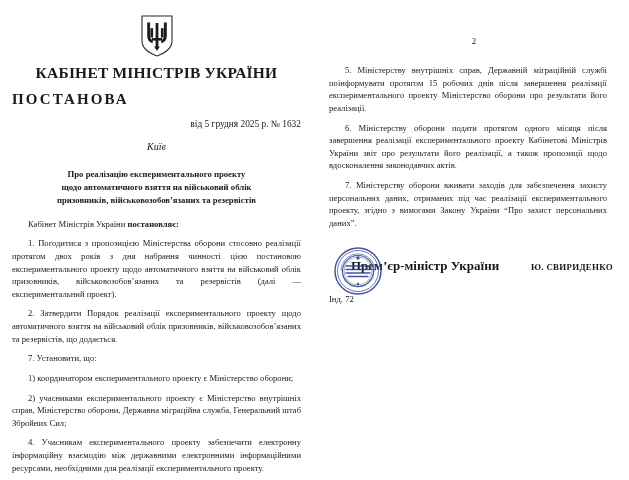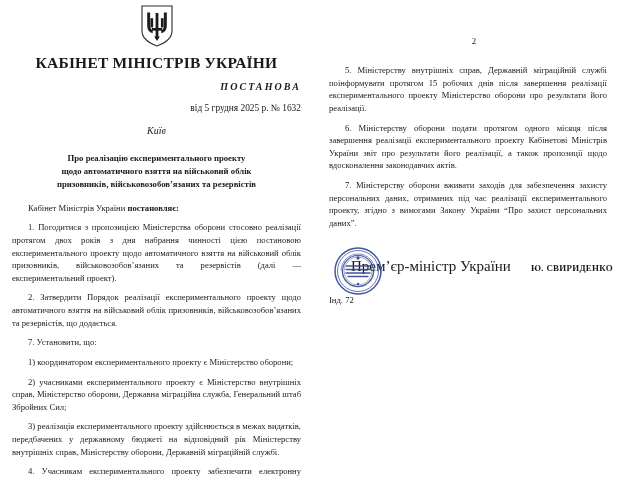--- a/index.html
+++ b/index.html
@@ -21,21 +21,21 @@
     display: flex;
     flex-direction: row;
   }
   .page {
     position: relative;
     box-sizing: border-box;
   }
   .page-left {
     width: 315px;
     height: 396px;
-    padding: 2px 14px 0 12px;
+    padding: 12px 14px 0 12px;
   }
   .page-right {
     width: 314px;
     height: 480px;
     padding: 6px 10px 0 14px;
   }
 
   
   .emblem-wrap {
     display: flex;
@@ -50,26 +50,25 @@
   
   .org-title {
     text-align: center;
     font-weight: bold;
     font-size: 15.5px;
     letter-spacing: 0.2px;
     margin: 4px 0 10px 0;
     line-height: 1.1;
   }
   .doc-type {
-    text-align: right;
-    font-weight: bold;
-    font-size: 10px;
+    text-align: left;
+    font-weight: bold;
+    font-size: 15px;
     letter-spacing: 2.1px;
     margin: 0 0 11px 0;
-    font-style: italic;
   }
   .doc-date {
     text-align: right;
     font-size: 9.4px;
     margin: 0 0 12px 0;
   }
   .doc-city {
     text-align: center;
     font-size: 10px;
     margin: 0 0 16px 0;
@@ -121,22 +120,22 @@
   }
   .sig-row {
     display: flex;
     flex-direction: row;
     align-items: baseline;
     justify-content: space-between;
     padding-left: 22px;
     padding-right: 6px;
   }
   .sig-title {
-    font-weight: normal;
-    font-size: 15px;
+    font-weight: bold;
+    font-size: 13px;
     position: relative;
     z-index: 1;
   }
   .sig-name {
     font-weight: bold;
     font-size: 8.9px;
     letter-spacing: 0.3px;
     white-space: nowrap;
   }
   .seal {
@@ -190,21 +189,20 @@
       <div>призовників, військовозобов’язаних та резервістів</div>
     </div>
 
     <p class="para"><span>Кабінет Міністрів України </span><b>постановляє:</b></p>
 
     <p class="para">1. Погодитися з пропозицією Міністерства оборони стосовно реалізації протягом двох років з дня набрання чинності цією постановою експериментального проекту щодо автоматичного взяття на військовий облік призовників, військовозобов’язаних та резервістів (далі — експериментальний проект).</p>
     <p class="para">2. Затвердити Порядок реалізації експериментального проекту щодо автоматичного взяття на військовий облік призовників, військовозобов’язаних та резервістів, що додається.</p>
     <p class="para">7. Установити, що:</p>
     <p class="para">1) координатором експериментального проекту є Міністерство оборони;</p>
     <p class="para">2) учасниками експериментального проекту є Міністерство внутрішніх справ, Міністерство оборони, Державна міграційна служба, Генеральний штаб Збройних Сил;</p>
-    <p class="para">3) реалізація експериментального проекту здійснюється в межах видатків, передбачених у державному бюджеті на відповідний рік Міністерству внутрішніх справ, Міністерству оборони, Державній міграційній службі.</p>
     <p class="para">4. Учасникам експериментального проекту забезпечити електронну інформаційну взаємодію між державними електронними інформаційними ресурсами, необхідними для реалізації експериментального проекту.</p>
 
   </div>
 
   <div class="page page-right">
 
     <div class="page-number">2</div>
 
     <p class="para-right">5. Міністерству внутрішніх справ, Державній міграційній службі поінформувати протягом 15 робочих днів після завершення реалізації експериментального проекту Міністерство оборони про результати його реалізації.</p>
     <p class="para-right">6. Міністерству оборони подати протягом одного місяця після завершення реалізації експериментального проекту Кабінетові Міністрів України звіт про результати його реалізації, а також пропозиції щодо вдосконалення законодавчих актів.</p>

